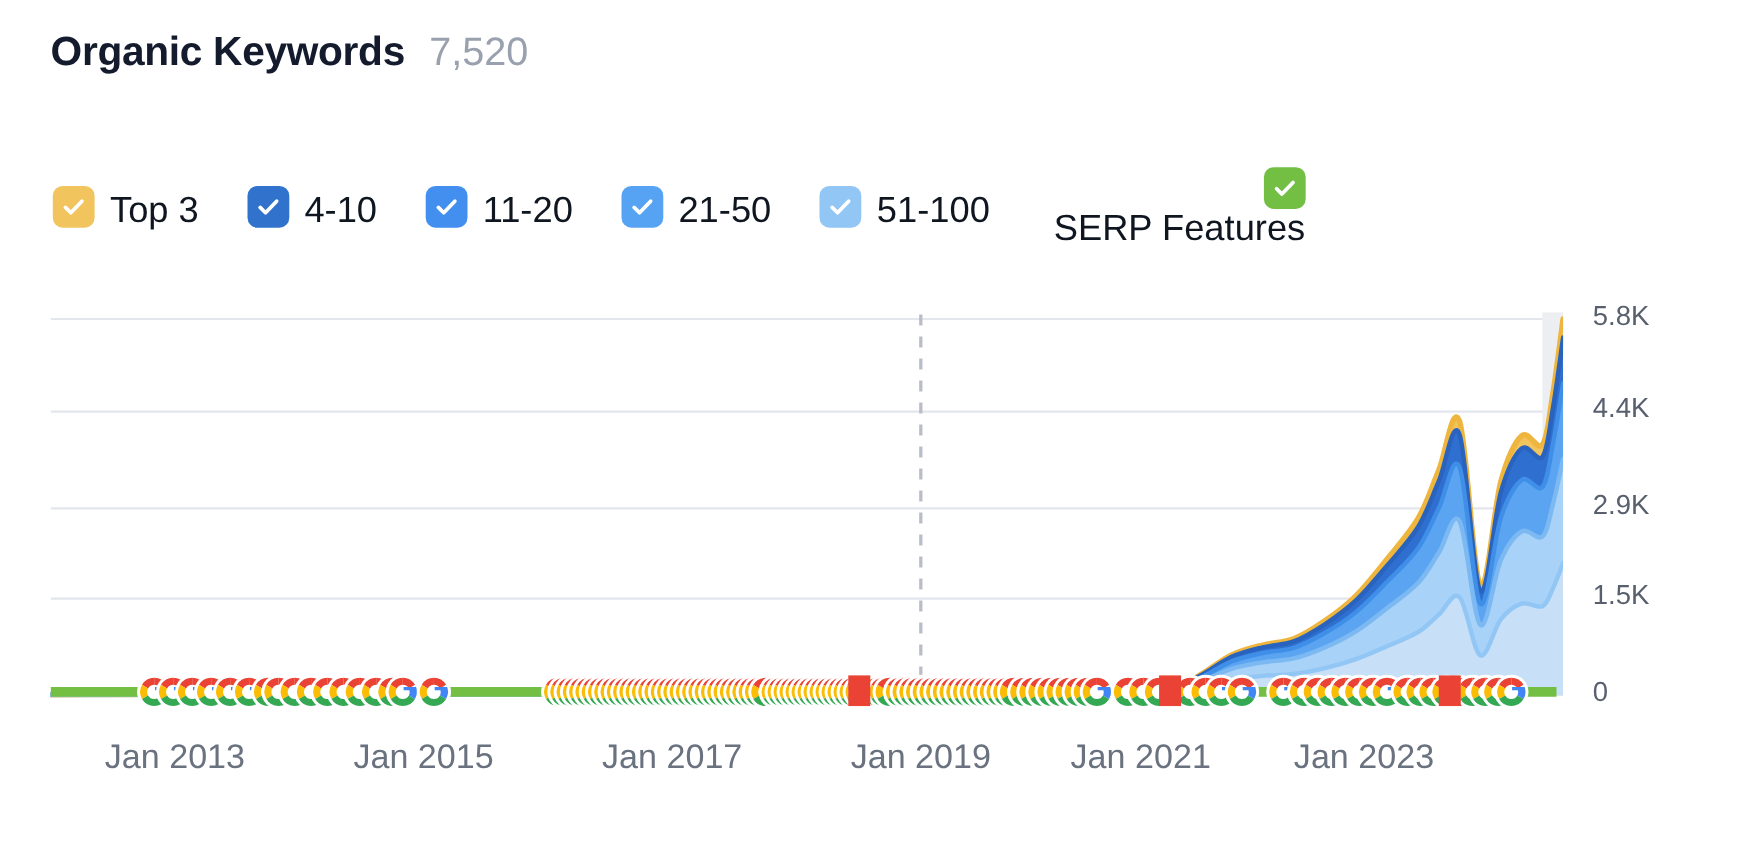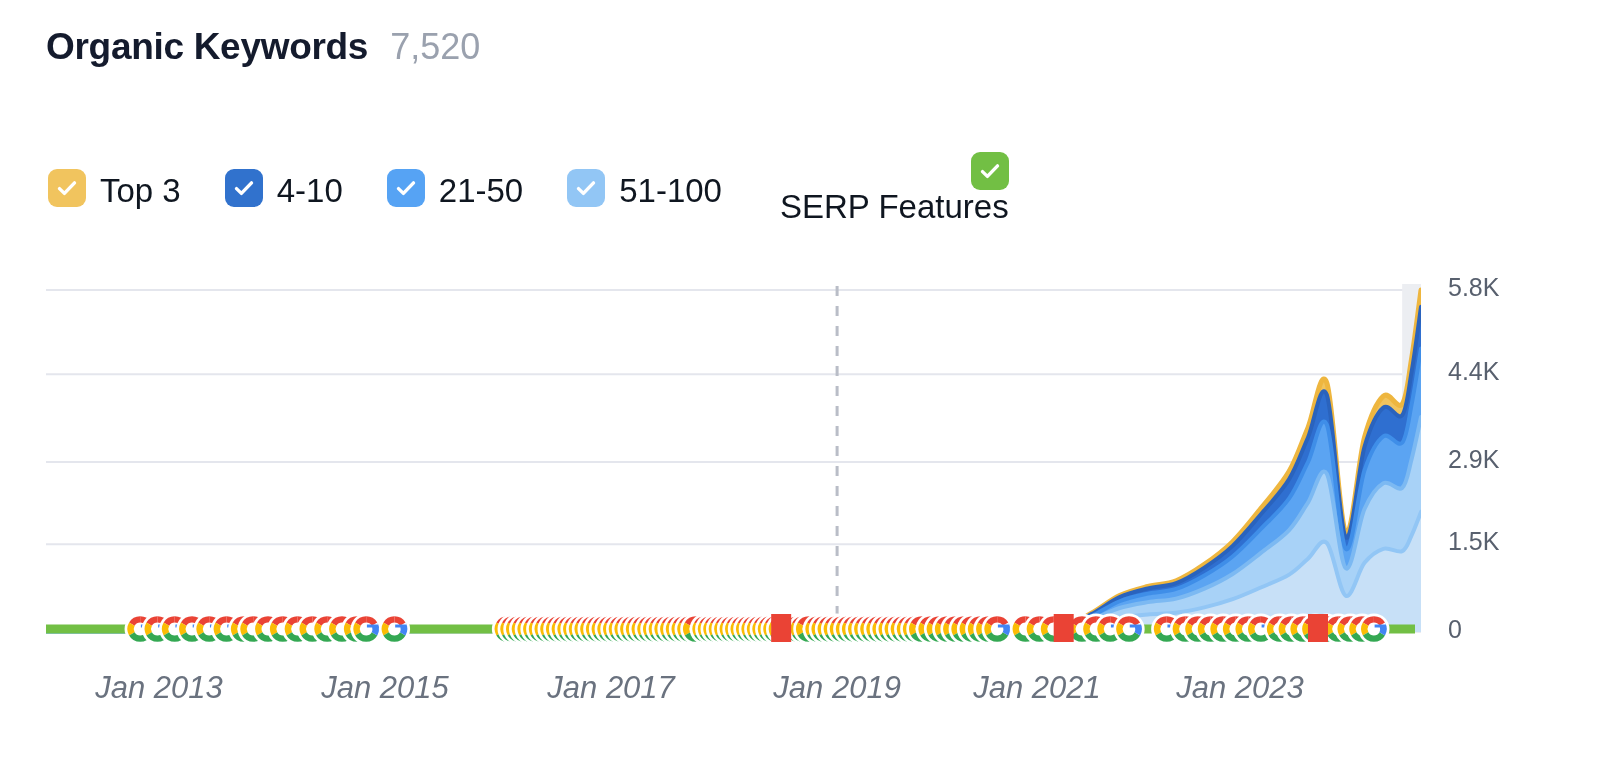--- a/index.html
+++ b/index.html
@@ -57,21 +57,21 @@
   .ylabels {
     position: absolute; left: 1448px; top: 262px;
     width: 140px; height: 390px;
   }
   .ylab {
     position: absolute; left: 0; font-size: 25px;
     color: #58606e; line-height: 1; white-space: nowrap;
   }
 
   .xlabels {
-    position: absolute; left: 0px; top: 672px; width: 1332px; height: 50px; font-style: italic;
+    position: absolute; left: 0px; top: 672px; width: 1332px; height: 50px;
   }
   .xlab {
     position: absolute; font-size: 31px; color: #6a727f;
     line-height: 1; white-space: nowrap; transform: translateX(-50%);
   }
 </style>
 </head>
 <body>
 
 <div class="panel">
@@ -90,20 +90,28 @@
         </span>
         <span class="legend-label">Top 3</span>
       </div>
       <div class="legend-item">
         <span class="cbox" style="background: rgb(49, 114, 205);">
           <svg viewBox="0 0 24 24">
             <path d="M4.5 12.6 L9.4 17.4 L19.5 6.9" fill="none" stroke="#ffffff" stroke-width="3.4" stroke-linecap="round" stroke-linejoin="round"></path>
           </svg>
         </span>
         <span class="legend-label">4-10</span>
+      </div>
+      <div class="legend-item">
+        <span class="cbox" style="background: rgb(67, 143, 240);">
+          <svg viewBox="0 0 24 24">
+            <path d="M4.5 12.6 L9.4 17.4 L19.5 6.9" fill="none" stroke="#ffffff" stroke-width="3.4" stroke-linecap="round" stroke-linejoin="round"></path>
+          </svg>
+        </span>
+        <span class="legend-label">11-20</span>
       </div>
       <div class="legend-item">
         <span class="cbox" style="background: rgb(86, 163, 244);">
           <svg viewBox="0 0 24 24">
             <path d="M4.5 12.6 L9.4 17.4 L19.5 6.9" fill="none" stroke="#ffffff" stroke-width="3.4" stroke-linecap="round" stroke-linejoin="round"></path>
           </svg>
         </span>
         <span class="legend-label">21-50</span>
       </div>
       <div class="legend-item">

